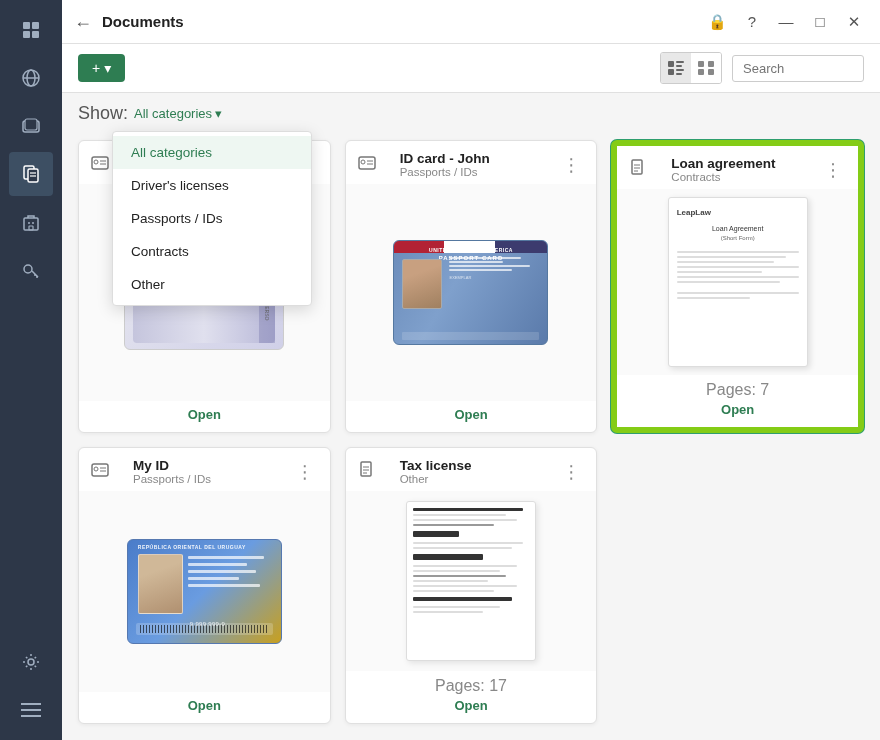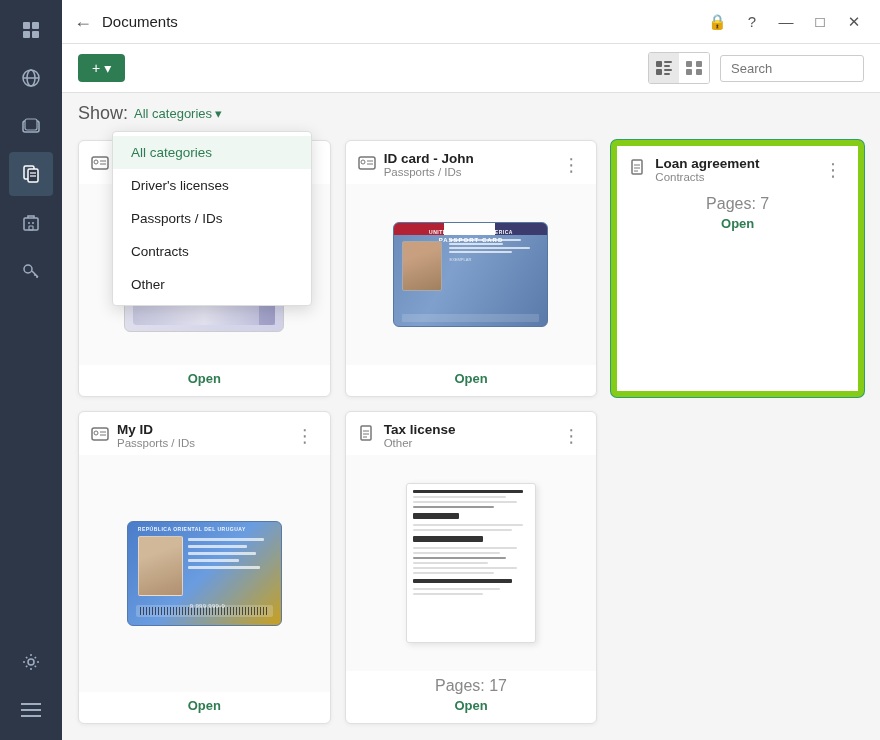--- a/index.html
+++ b/index.html
@@ -51,21 +51,21 @@
     .titlebar-back {
       font-size: 18px;
       color: #555;
       cursor: pointer;
       margin-right: 10px;
       background: none;
       border: none;
     }
     .titlebar-title {
       font-size: 15px;
-      font-weight: 400;
+      font-weight: 700;
       color: #222;
       flex: 1;
     }
     .titlebar-controls {
       display: flex;
       gap: 6px;
       align-items: center;
     }
     .titlebar-btn {
       width: 28px;
@@ -115,21 +115,21 @@
       font-size: 14px;
       color: #555;
       display: flex; align-items: center; justify-content: center;
     }
     .view-btn.active { background: #e8e8e8; }
     .search-box {
       border: 1px solid #ccc;
       border-radius: 3px;
       padding: 5px 10px;
       font-size: 13px;
-      width: 144px;
+      width: 132px;
       outline: none;
       color: #999;
     }
 
     
     .filter-bar {
       padding: 10px 16px 6px;
       display: flex;
       align-items: center;
       gap: 6px;
@@ -192,21 +192,21 @@
     }
     .doc-card.selected {
       border: 6px solid #84cc16;
       box-shadow: 0 0 0 1px #2e9e6e;
     }
 
     .doc-card-header {
       display: flex;
       align-items: center;
       padding: 10px 12px 6px;
-      gap: 8px;
+      gap: 24px;
     }
     .doc-icon {
       font-size: 16px;
       color: #777;
     }
     .doc-info { flex: 1; }
     .doc-name {
       font-size: 13.5px;
       font-weight: 700;
       color: #222;
@@ -686,20 +686,38 @@
             <line x1="5" y1="9" x2="11" y2="9" stroke="#777" stroke-width="1"></line>
             <line x1="5" y1="12" x2="9" y2="12" stroke="#777" stroke-width="1"></line>
           </svg>
         </span>
         <div class="doc-info">
           <div class="doc-name">Loan agreement</div>
           <div class="doc-category">Contracts</div>
         </div>
         <button class="doc-menu">⋮</button>
       </div>
+      <div class="doc-preview">
+        <div class="preview-loan">
+          <div class="preview-loan-logo">LeapLaw</div>
+          <div class="preview-loan-title">Loan Agreement</div>
+          <div class="preview-loan-sub">(Short Form)</div>
+          <div class="preview-loan-line"></div>
+          <div class="preview-loan-line" style="width:90%"></div>
+          <div class="preview-loan-line" style="width:80%"></div>
+          <div class="preview-loan-line"></div>
+          <div class="preview-loan-line" style="width:70%"></div>
+          <div class="preview-loan-line"></div>
+          <div class="preview-loan-line" style="width:85%"></div>
+          <div style="margin-top:6px">
+            <div class="preview-loan-line"></div>
+            <div class="preview-loan-line" style="width:60%"></div>
+          </div>
+        </div>
+      </div>
       <div class="doc-footer">
         <span class="doc-pages">Pages: 7</span>
         <button class="doc-open">Open</button>
       </div>
     </div>
 
     <div class="doc-card">
       <div class="doc-card-header">
         <span class="doc-icon">
           <svg width="18" height="18" viewBox="0 0 18 18" fill="none">

